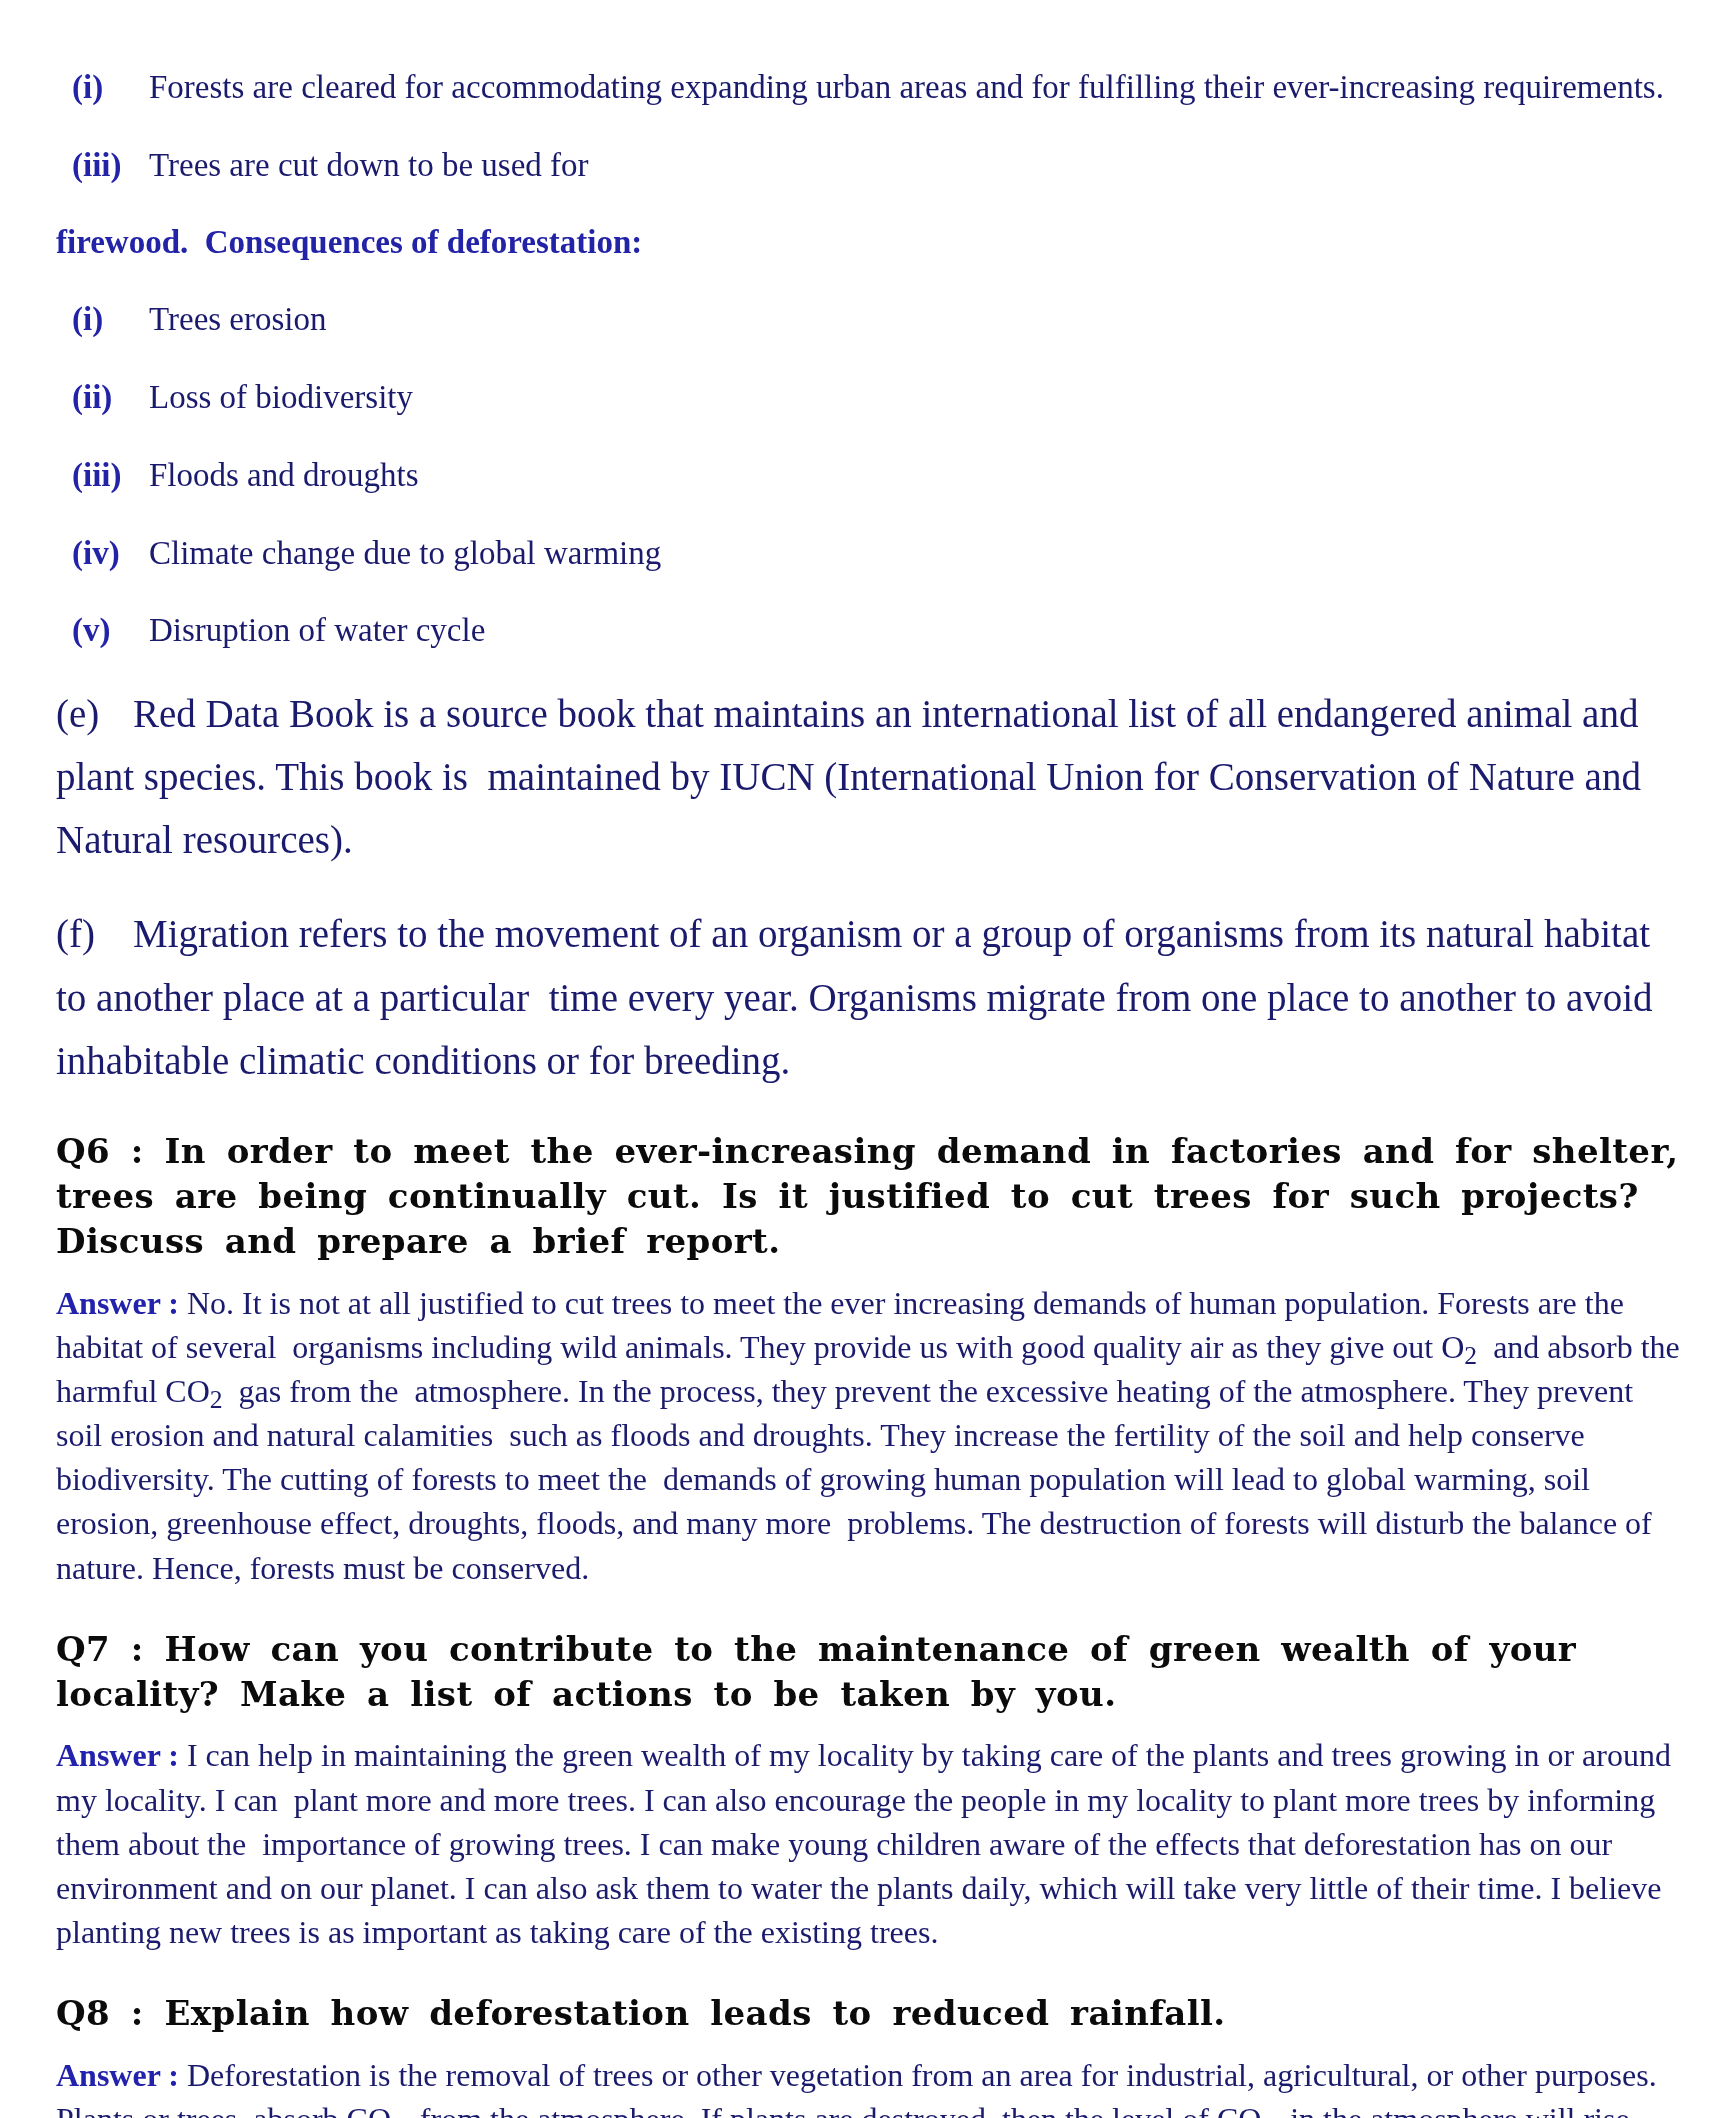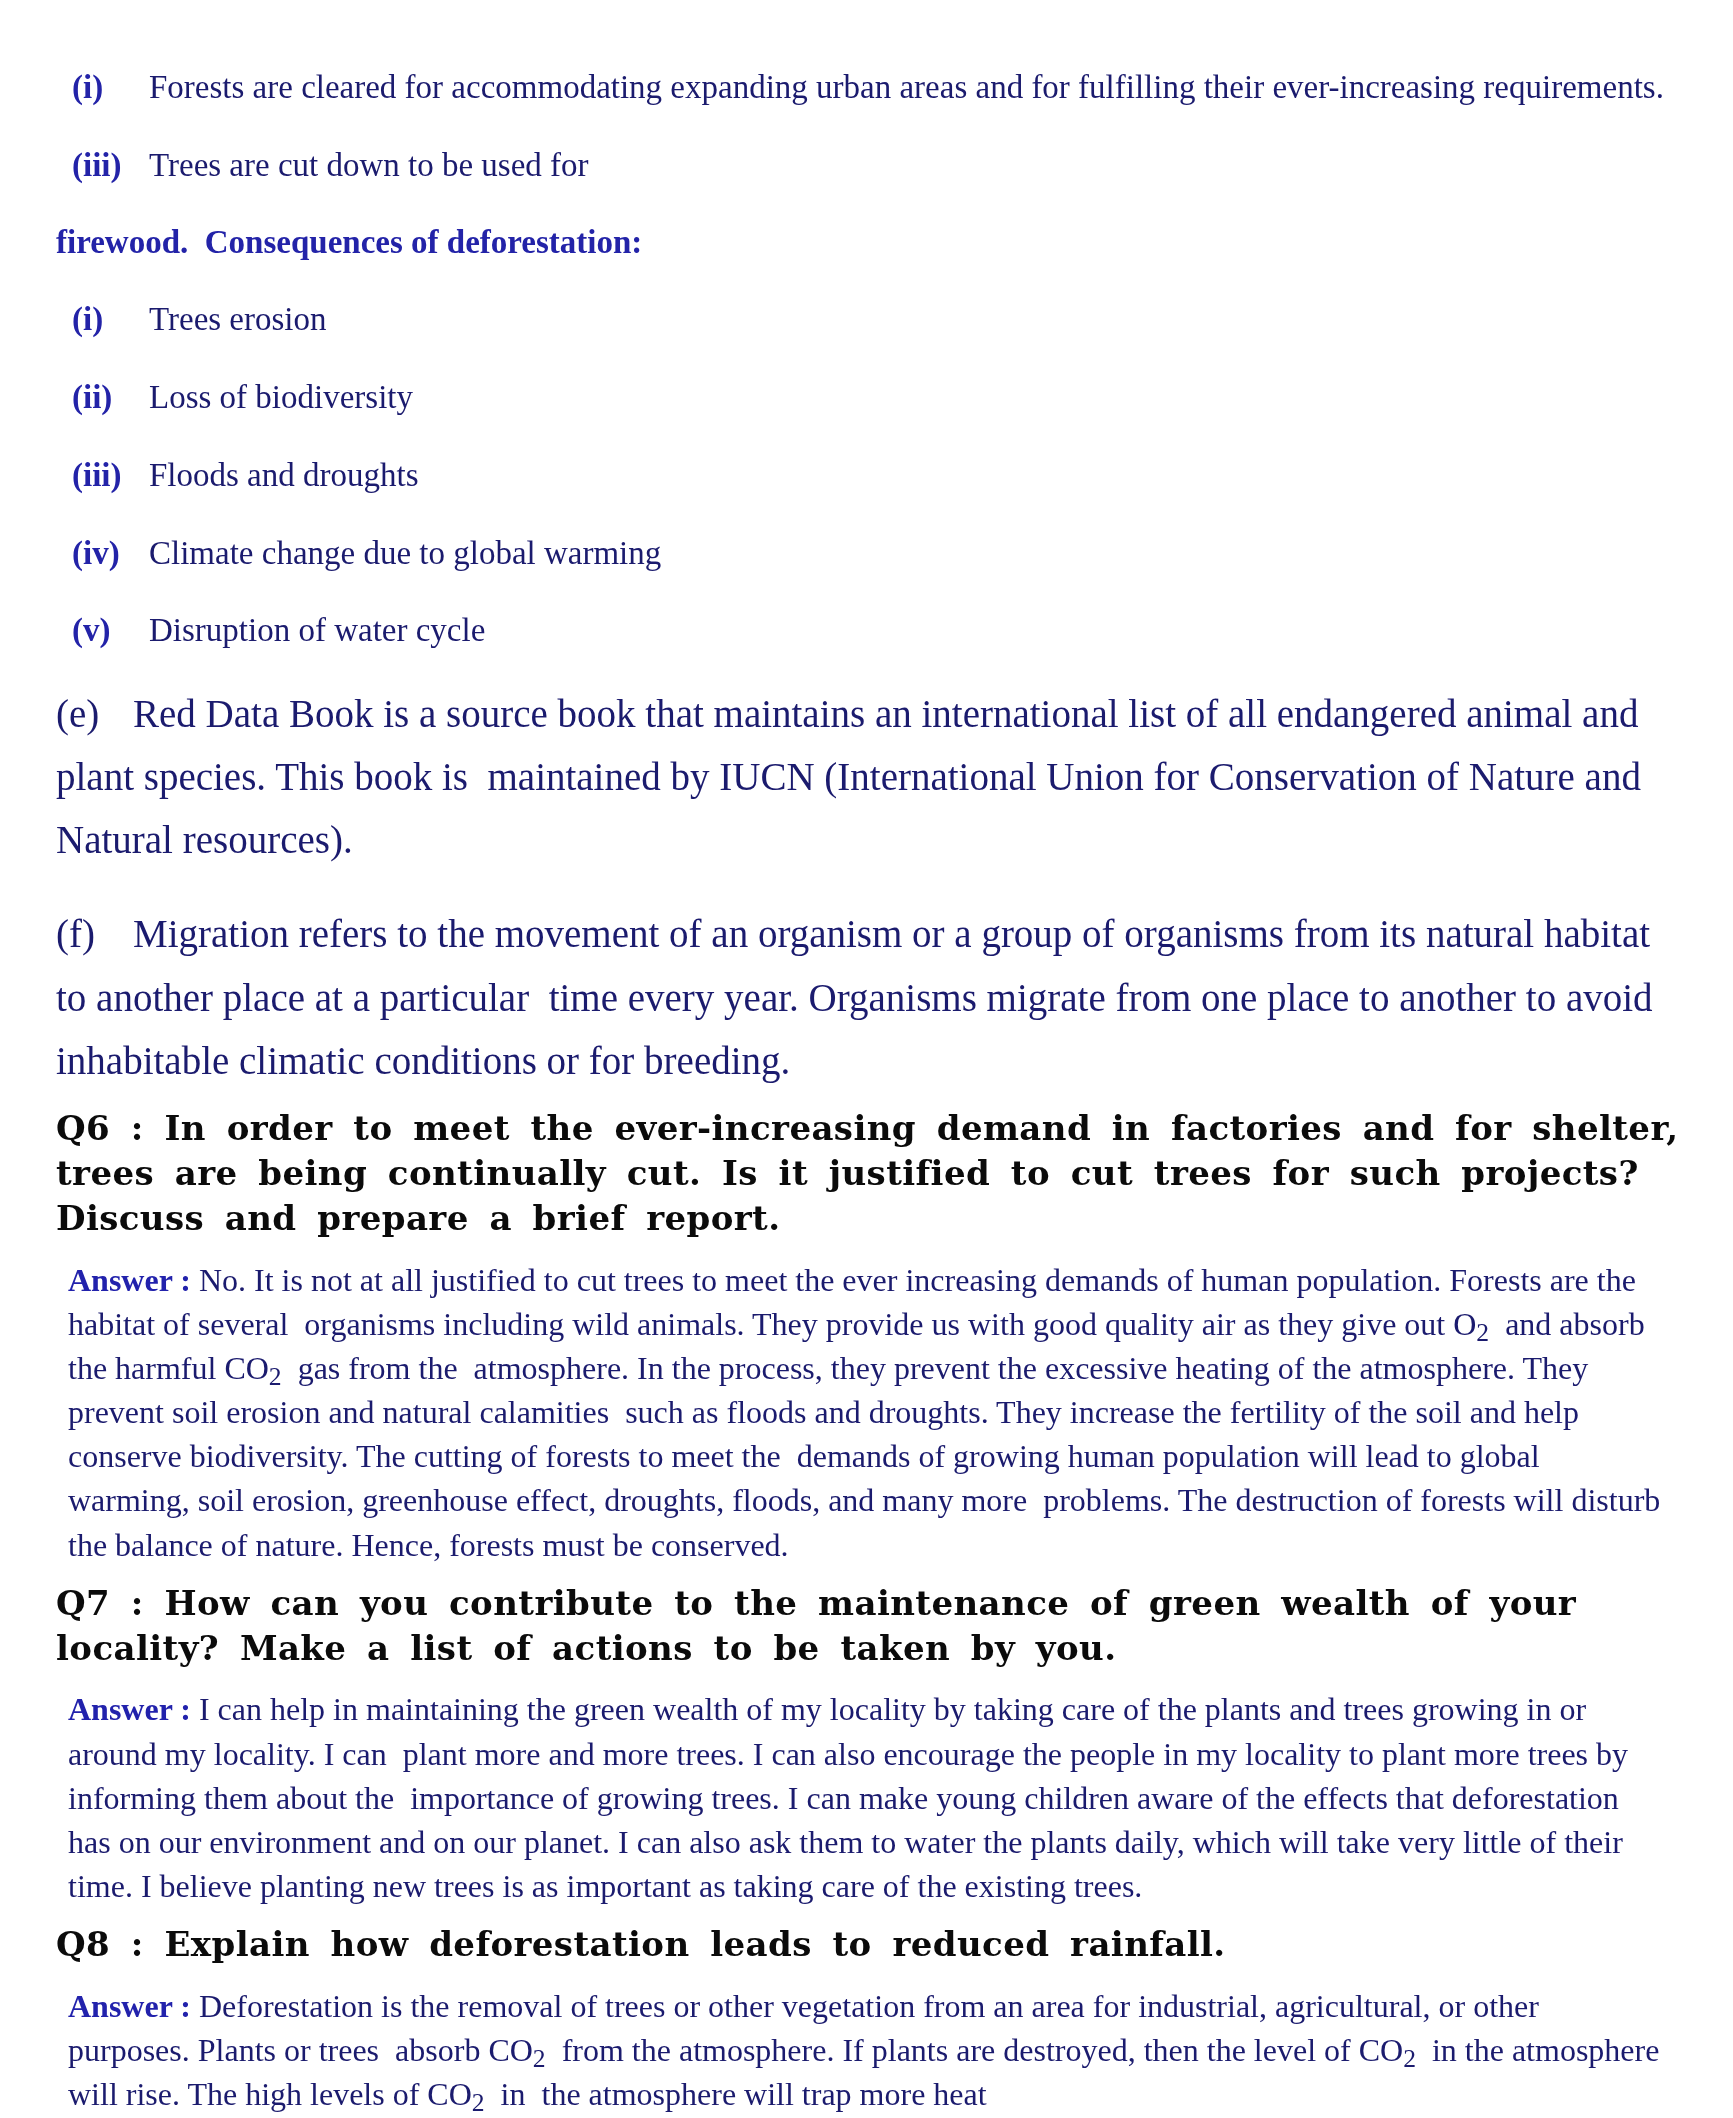--- a/index.html
+++ b/index.html
@@ -46,33 +46,33 @@
   .para-ef {
     margin: 20px 0 0;
     font-size: 39px;
     line-height: 1.62;
     color: #1b1b6e;
   }
   .para-ef.gap-lg { margin-top: 31px; }
 
   
   .q {
-    margin: 14px 0 0;
+    margin: 37px 0 0;
     font-size: 34px;
     line-height: 1.32;
     color: #0b0b0b;
     font-family: "DejaVu Serif", serif;
     font-weight: bold;
     word-spacing: 8.5px;
     letter-spacing: 0.4px;
   }
 
   
   .answer {
-    margin: 17px 12px 0;
+    margin: 17px 0 0;
     font-size: 32px;
     line-height: 1.38;
     color: #1b1b6e;
   }
   .answer-label {
     font-weight: bold;
     color: #2222ac;
   }
   sub.s2 {
     font-size: 0.8em;

